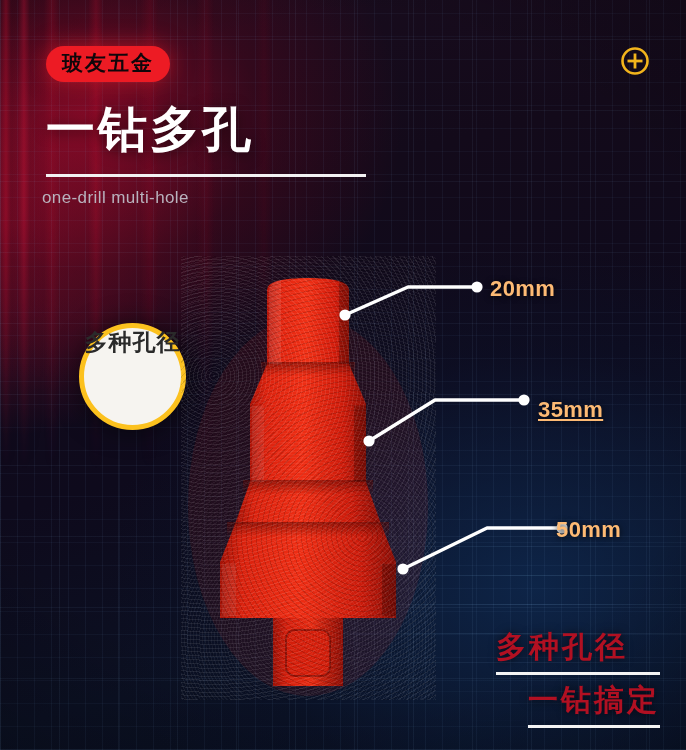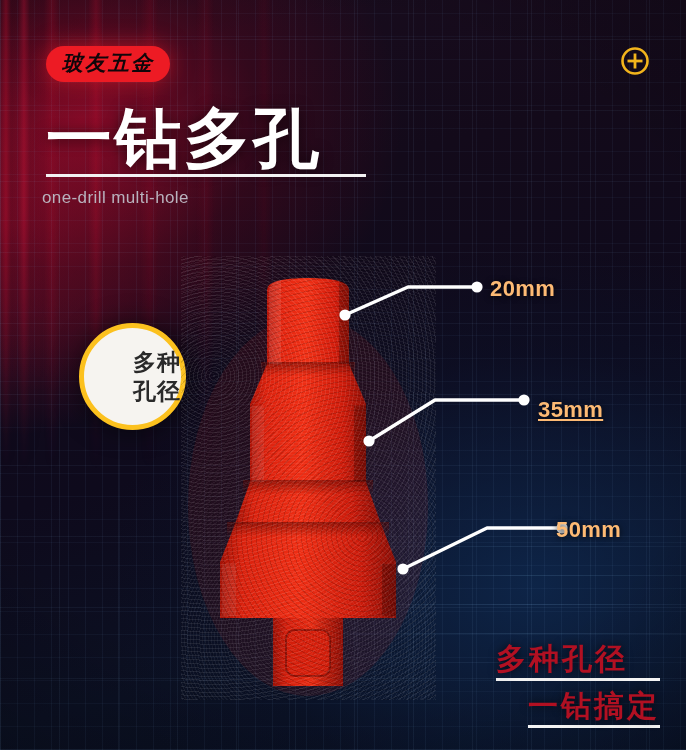--- a/index.html
+++ b/index.html
@@ -87,30 +87,29 @@
   .brand-badge {
     position:absolute; left:46px; top:46px;
     padding:4px 16px 6px;
     background:#ed1b24;
     border-radius:18px;
     color:#10060a;
     font-size:21px; font-weight:bold; letter-spacing:2px;
     line-height:1.25;
     box-shadow:0 0 22px rgba(237,27,36,0.55);
     white-space:nowrap;
-    font-style:italic;
   }
   .plus-icon {
     position:absolute; right:36px; top:46px;
     width:30px; height:30px;
   }
   .main-title {
     position:absolute; left:46px; top:104px;
     color:#ffffff;
-    font-size:66px; font-weight:bold;
+    font-size:49px; font-weight:bold;
     letter-spacing:3px; line-height:1.05;
     text-shadow:0 2px 14px rgba(0,0,0,0.6);
     white-space:nowrap;
   }
   .title-rule {
     position:absolute; left:46px; top:174px;
     width:320px; height:3px;
     background:#f2f2f2;
   }
   .subtitle {
@@ -120,22 +119,22 @@
     white-space:nowrap;
   }
 
   
   .round-badge {
     position:absolute; left:79px; top:323px;
     width:107px; height:107px;
     border-radius:50%;
     background:#f6f4f0;
     border:5px solid #fcc11e;
-    display:flex; flex-direction:column;
-    align-items:flex-end; justify-content:center;
+    display:flex; flex-direction:row;
+    align-items:flex-start; justify-content:center;
     color:#2a2a2a;
     font-size:23px; font-weight:bold;
     letter-spacing:1px; line-height:1.26;
     box-shadow:0 0 26px rgba(0,0,0,0.55);
   }
 
   
   #drill { position:absolute; left:181px; top:256px; width:255px; height:444px; }
   .grain {
     position:absolute; inset:0;
@@ -159,21 +158,21 @@
 
   
   .slogan {
     position:absolute; right:26px; bottom:22px;
     text-align:left;
   }
   .slogan-line {
     color:#b11022;
     font-size:30px; font-weight:bold;
     letter-spacing:3px; line-height:1.0;
-    padding-bottom:4px;
+    padding-bottom:10px;
     margin-bottom:10px;
     border-bottom:3px solid #f4f4f4;
     white-space:nowrap;
     text-shadow:0 0 10px rgba(0,0,0,0.7);
   }
   .slogan-line:last-child { margin-bottom:0;margin-left:32px; }
 </style>
 </head>
 <body>
 

